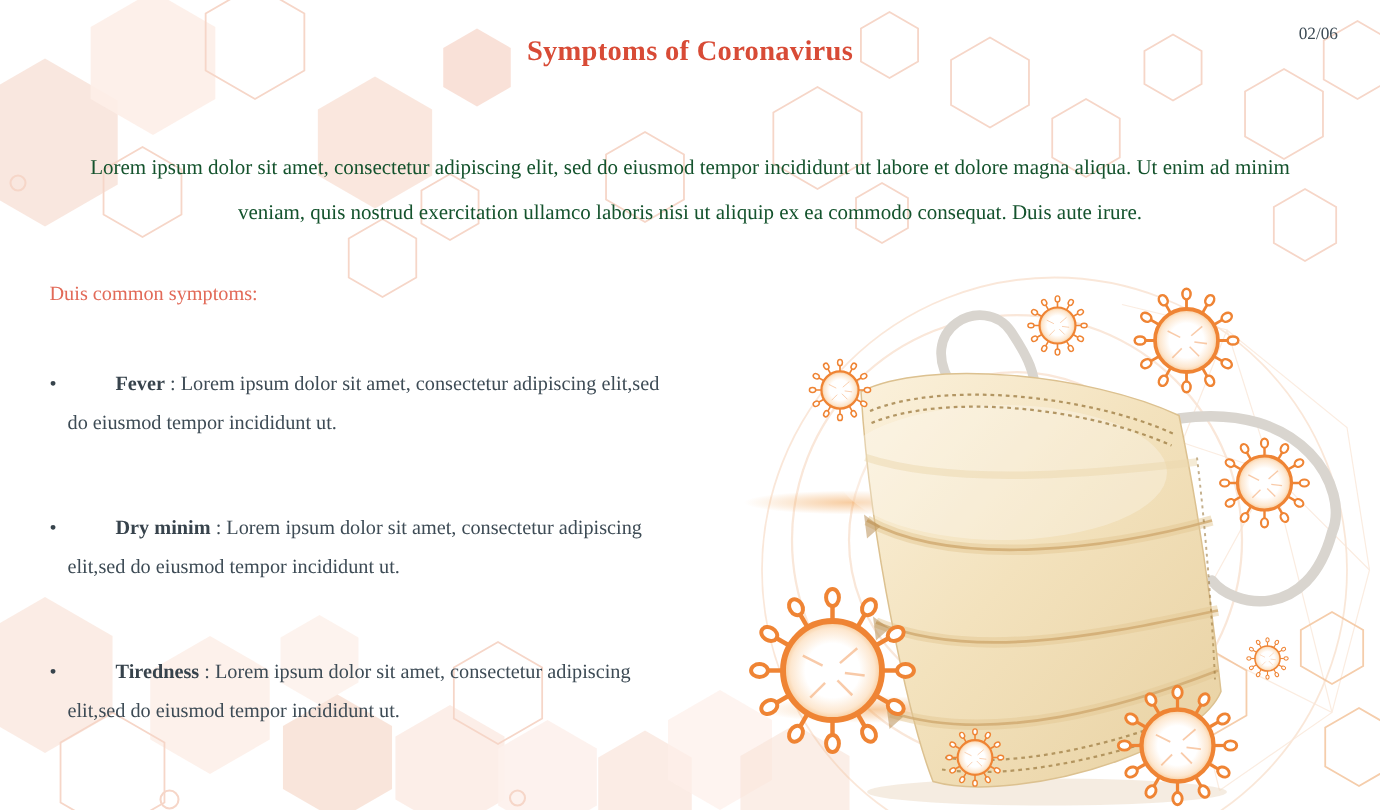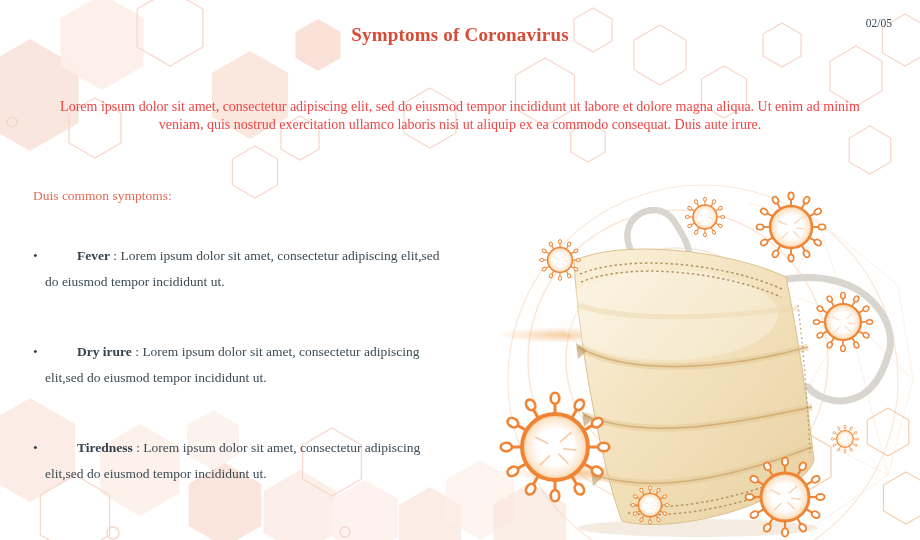--- a/index.html
+++ b/index.html
@@ -11,21 +11,21 @@
   .illo{position:absolute;left:488px;top:175px;width:432px;height:365px;z-index:1;}
   .page-title{
     position:absolute;top:24px;left:0;right:0;text-align:center;
     font-size:19px;font-weight:700;color:#d84b36;letter-spacing:.2px;z-index:2;
   }
   .page-indicator{
     position:absolute;top:17px;right:28px;font-size:11.5px;color:#3d4b55;z-index:2;
   }
   .intro{
     position:absolute;top:84px;left:40px;right:40px;text-align:center;
-    font-size:14px;line-height:18px;color:#ef4444;z-index:2;
+    font-size:14px;line-height:30px;color:#14532d;z-index:2;
   }
   .symptoms-heading{
     position:absolute;top:188px;left:33px;font-size:13.5px;color:#e26a58;z-index:2;
   }
   .symptom-list{
     position:absolute;top:243px;left:33px;width:418px;z-index:2;
     list-style:none;margin:0;padding:0;
   }
   .symptom-item{
     position:relative;padding-left:12px;margin-bottom:44px;
@@ -85,32 +85,32 @@
     </g>
 
     <g fill="none" stroke="#f6d6c8" stroke-width="1.4">
       <circle cx="12" cy="122" r="5"></circle>
       <circle cx="113" cy="533" r="6"></circle>
       <circle cx="345" cy="532" r="5"></circle>
     </g>
   </svg>
 
   <div class="page-title">Symptoms of Coronavirus</div>
-  <div class="page-indicator">02/05</div>
+  <div class="page-indicator">02/06</div>
 
   <p class="intro">Lorem ipsum dolor sit amet, consectetur adipiscing elit, sed do eiusmod tempor incididunt ut labore et dolore magna aliqua. Ut enim ad minim veniam, quis nostrud exercitation ullamco laboris nisi ut aliquip ex ea commodo consequat. Duis aute irure.</p>
 
   <div class="symptoms-heading">Duis common symptoms:</div>
 
   <ul class="symptom-list">
     <li class="symptom-item">
       <span class="bullet">•</span><span class="term">Fever</span><span> : </span><span>Lorem ipsum dolor sit amet, consectetur adipiscing elit,sed do eiusmod tempor incididunt ut.</span>
     </li>
     <li class="symptom-item">
-      <span class="bullet">•</span><span class="term">Dry irure</span><span> : </span><span>Lorem ipsum dolor sit amet, consectetur adipiscing elit,sed do eiusmod tempor incididunt ut.</span>
+      <span class="bullet">•</span><span class="term">Dry minim</span><span> : </span><span>Lorem ipsum dolor sit amet, consectetur adipiscing elit,sed do eiusmod tempor incididunt ut.</span>
     </li>
     <li class="symptom-item">
       <span class="bullet">•</span><span class="term">Tiredness</span><span> : </span><span>Lorem ipsum dolor sit amet, consectetur adipiscing elit,sed do eiusmod tempor incididunt ut.</span>
     </li>
   </ul>
 
   <svg class="illo" viewBox="0 0 432 365" aria-hidden="true">
     <defs>
       <radialGradient id="vg">
         <stop offset="0%" stop-color="#ffffff"></stop>

